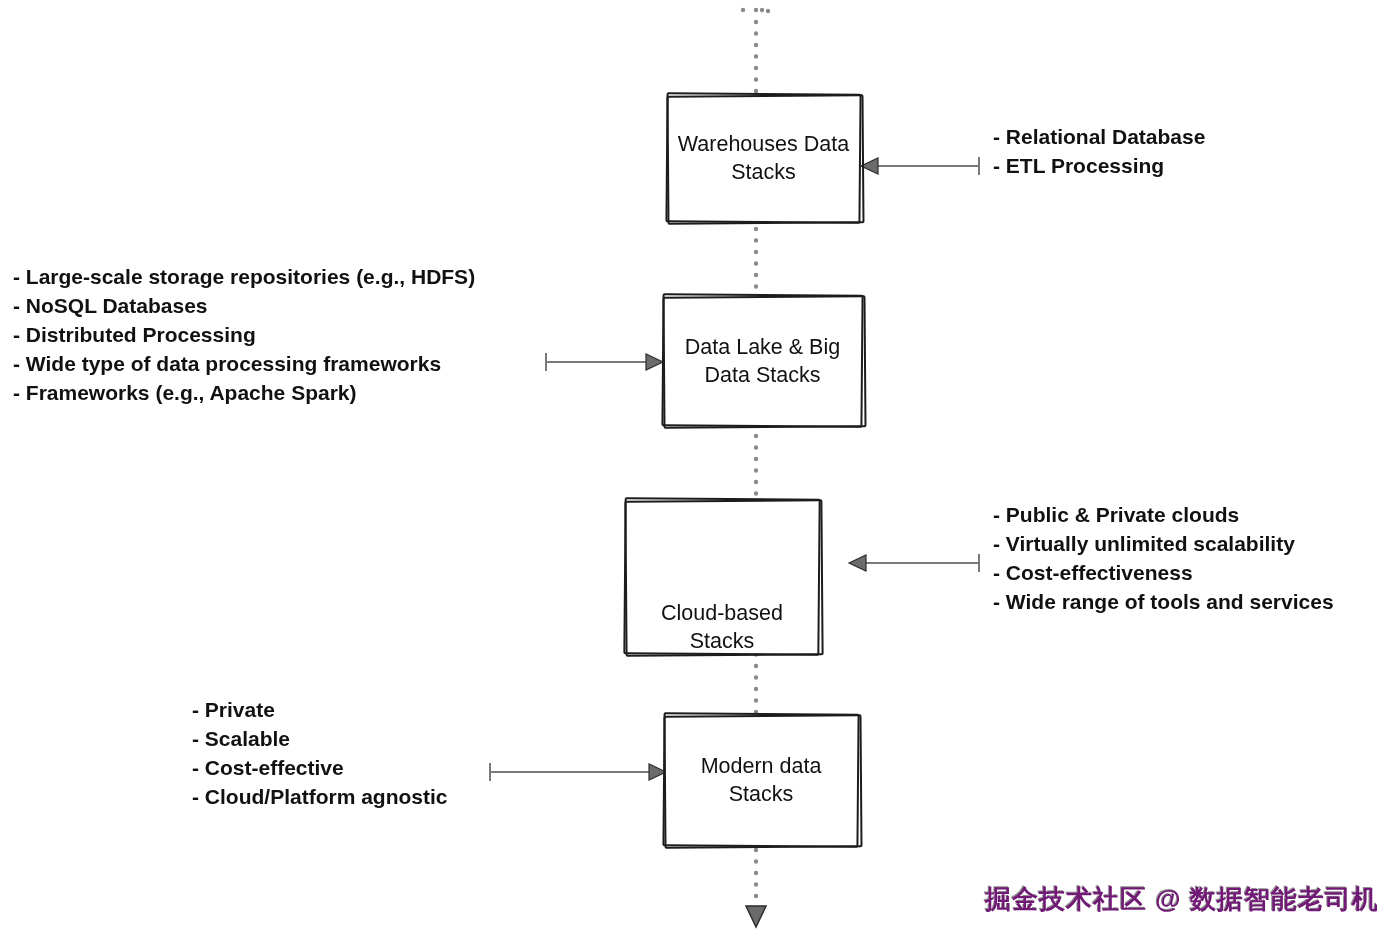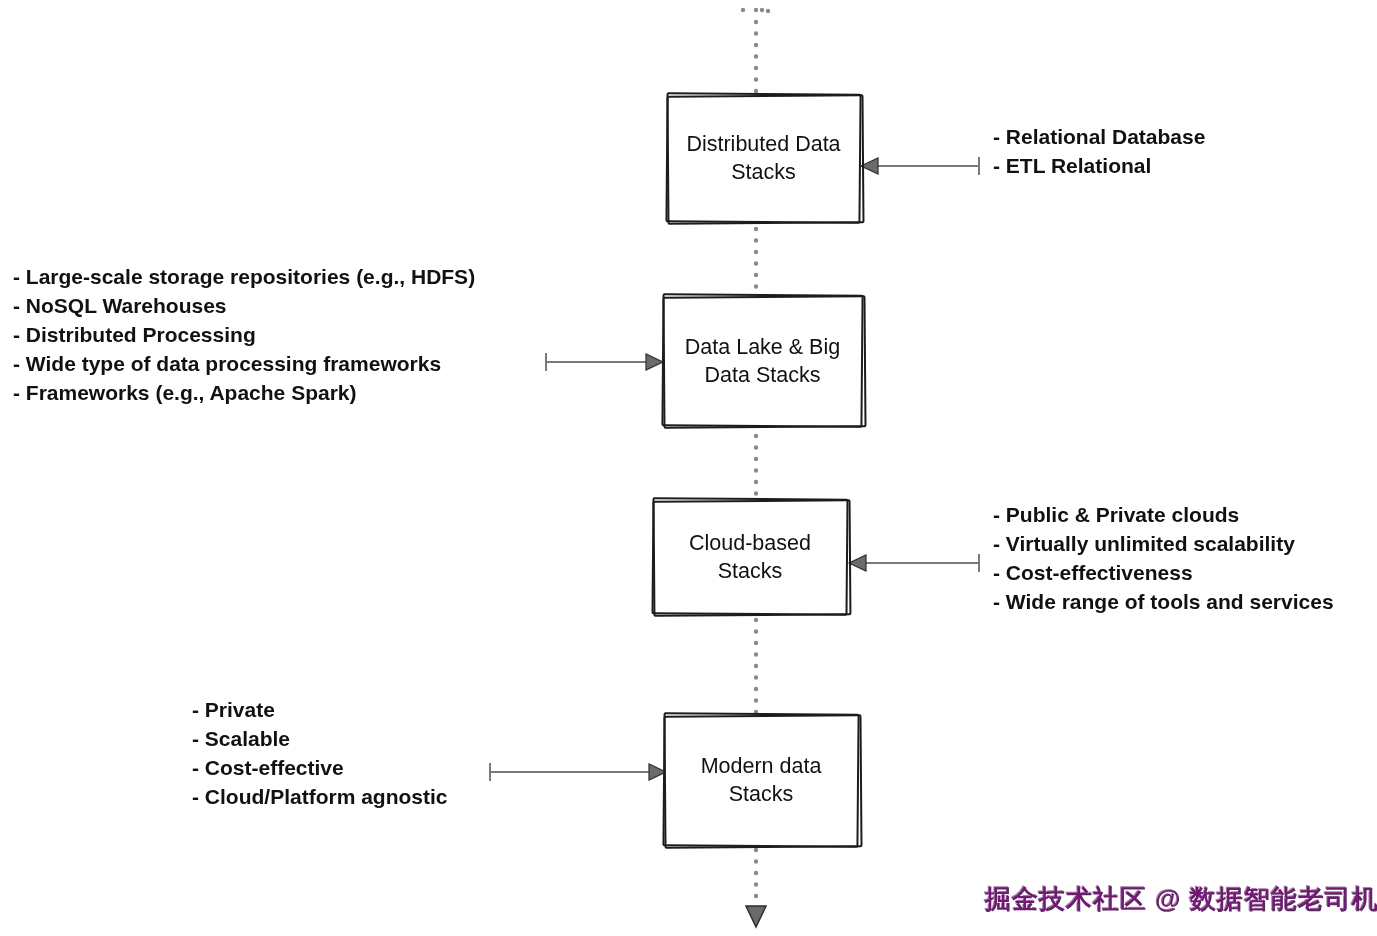--- a/index.html
+++ b/index.html
@@ -77,54 +77,54 @@
 
     <g stroke="#7a7a7a" stroke-width="2">
       <line x1="490" y1="763" x2="490" y2="781"></line>
       <line x1="490" y1="772" x2="651" y2="772"></line>
       <polygon points="666,772 649,764 649,780" fill="#6b6b6b" stroke="#2d2d2d" stroke-width="1.2"></polygon>
     </g>
   </svg>
 
   <div class="box" style="left:666px;top:93px;width:195px;height:130px;">
     <div class="box-label">
-      <div>Distributed Data</div>
+      <div>Warehouses Data</div>
       <div>Stacks</div>
     </div>
   </div>
 
   <div class="box" style="left:662px;top:294px;width:201px;height:133px;">
     <div class="box-label">
       <div>Data Lake &amp; Big</div>
       <div>Data Stacks</div>
     </div>
   </div>
 
-  <div class="box" style="left:652px;top:498px;width:196px;height:117px;">
+  <div class="box" style="left:624px;top:498px;width:196px;height:157px;align-items:flex-end;">
     <div class="box-label">
       <div>Cloud-based</div>
       <div>Stacks</div>
     </div>
   </div>
 
   <div class="box" style="left:663px;top:713px;width:196px;height:134px;">
     <div class="box-label">
       <div>Modern data</div>
       <div>Stacks</div>
     </div>
   </div>
 
   <div class="ann" style="left:993px;top:122px;">
     <div>- Relational Database</div>
-    <div>- ETL Relational</div>
+    <div>- ETL Processing</div>
   </div>
 
   <div class="ann" style="left:13px;top:262px;">
     <div>- Large-scale storage repositories (e.g., HDFS)</div>
-    <div>- NoSQL Warehouses</div>
+    <div>- NoSQL Databases</div>
     <div>- Distributed Processing</div>
     <div>- Wide type of data processing frameworks</div>
     <div>- Frameworks (e.g., Apache Spark)</div>
   </div>
 
   <div class="ann" style="left:993px;top:500px;">
     <div>- Public &amp; Private clouds</div>
     <div>- Virtually unlimited scalability</div>
     <div>- Cost-effectiveness</div>
     <div>- Wide range of tools and services</div>

